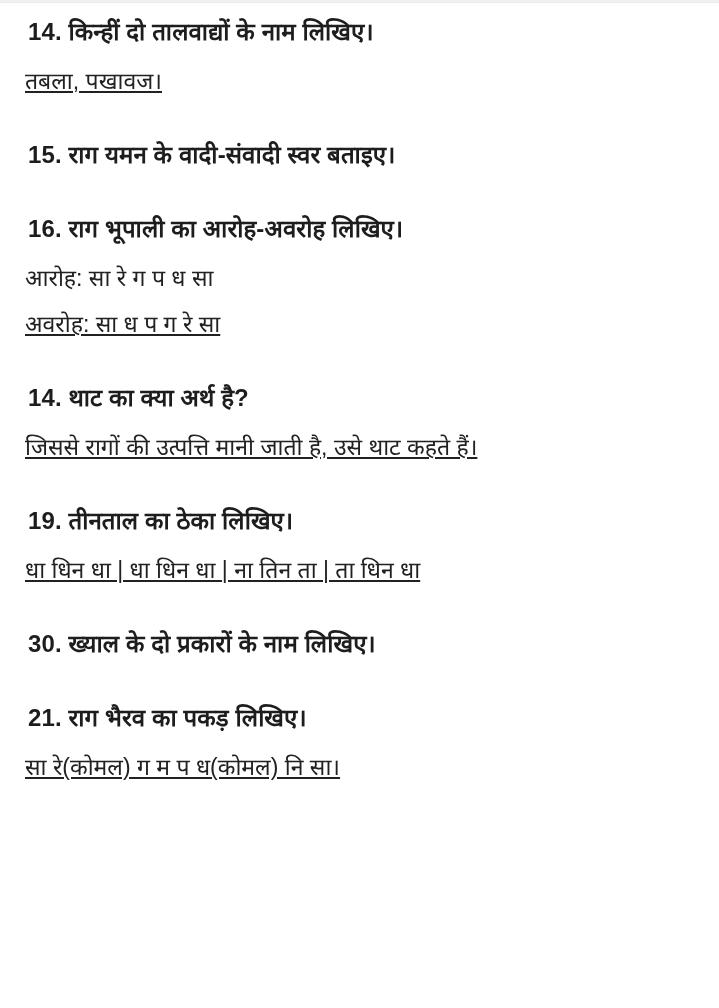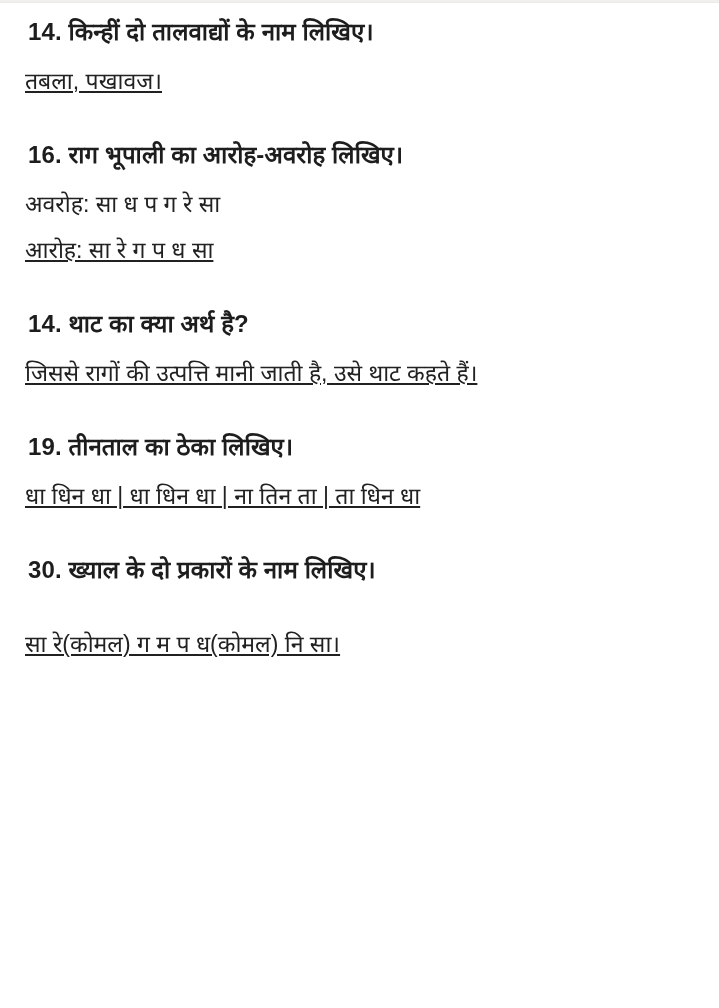--- a/index.html
+++ b/index.html
@@ -59,43 +59,45 @@
 <div class="page">
   <div class="top-strip"></div>
   <div class="content">
     <div id="qa-list">
   <section class="qa-block">
     <h3 class="question"><span class="q-number">14.</span> <span class="q-text">किन्हीं दो तालवाद्यों के नाम लिखिए।</span></h3>
   <p class="answer">तबला, पखावज।</p>
         </section>
 
   <section class="qa-block">
+    <h3 class="question"><span class="q-number">15.</span> <span class="q-text">राग यमन के वादी-संवादी स्वर बताइए।</span></h3>
         </section>
 
   <section class="qa-block">
     <h3 class="question"><span class="q-number">16.</span> <span class="q-text">राग भूपाली का आरोह-अवरोह लिखिए।</span></h3>
-  <p class="answer">अवरोह: सा ध प ग रे सा</p>
-          <p class="answer">आरोह: सा रे ग प ध सा</p>
+  <p class="answer">आरोह: सा रे ग प ध सा</p>
+          <p class="answer">अवरोह: सा ध प ग रे सा</p>
         </section>
 
   <section class="qa-block">
     <h3 class="question"><span class="q-number">14.</span> <span class="q-text">थाट का क्या अर्थ है?</span></h3>
   <p class="answer">जिससे रागों की उत्पत्ति मानी जाती है, उसे थाट कहते हैं।</p>
         </section>
 
   <section class="qa-block">
         </section>
 
   <section class="qa-block">
     <h3 class="question"><span class="q-number">19.</span> <span class="q-text">तीनताल का ठेका लिखिए।</span></h3>
   <p class="answer">धा धिन धा | धा धिन धा | ना तिन ता | ता धिन धा</p>
         </section>
 
   <section class="qa-block">
     <h3 class="question"><span class="q-number">30.</span> <span class="q-text">ख्याल के दो प्रकारों के नाम लिखिए।</span></h3>
         </section>
 
   <section class="qa-block">
+    <h3 class="question"><span class="q-number">21.</span> <span class="q-text">राग भैरव का पकड़ लिखिए।</span></h3>
   <p class="answer">सा रे(कोमल) ग म प ध(कोमल) नि सा।</p>
         </section>
 </div>
   </div>
 </div>
 
 </body></html>

